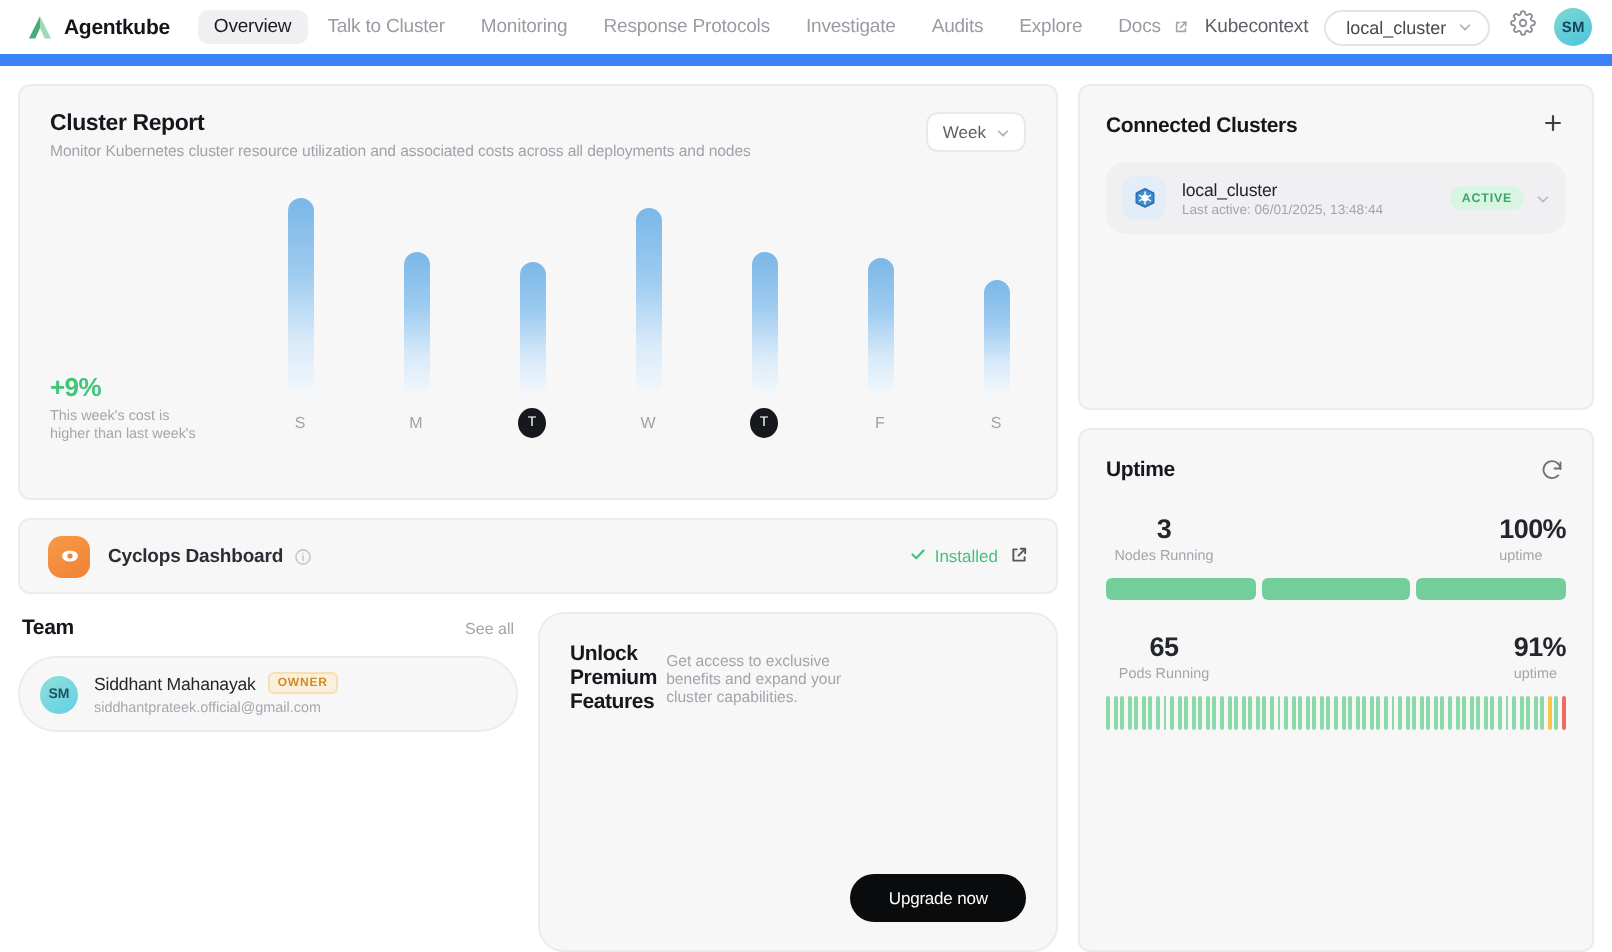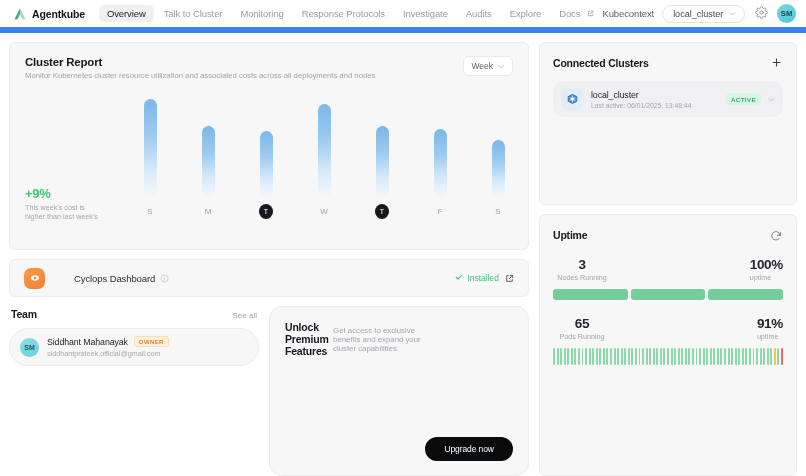--- a/index.html
+++ b/index.html
@@ -102,21 +102,21 @@
   .delta-txt { font-size: 7.2px; color: #a4a6ad; line-height: 1.35; margin-top: 2px; }
 
   
   .cyclops { height: 38px; display: flex; align-items: center; padding: 0 14px; }
   .cy-icon {
     width: 21px; height: 21px; border-radius: 7px;
     background: linear-gradient(150deg,#f79a47,#ef8234);
     display: flex; align-items: center; justify-content: center;
     margin-right: 9px;
   }
-  .cy-name { font-size: 9.5px; color: #2a2d33; font-weight: 400; letter-spacing: -0.1px; margin-left: 20px; }
+  .cy-name { font-size: 9.5px; color: #2a2d33; font-weight: 700; letter-spacing: -0.1px; }
   .info-ic { width: 9px; height: 9px; margin-left: 5px; display:block; opacity:.45; }
   .cy-right { margin-left: auto; display: flex; align-items: center; gap: 6px; }
   .installed { font-size: 8.5px; color: #48c07c; display:flex; align-items:center; gap:4px; }
 
   
   .bottom { display: flex; gap: 10px; flex: 1; justify-content: center; }
   .team { width: 250px; }
   .team-head { display: flex; align-items: baseline; padding: 2px 2px 0 2px; }
   .team-title { font-size: 10.5px; font-weight: 700; color: #15171c; letter-spacing: -0.2px; }
   .see-all { margin-left: auto; font-size: 8px; color: #a2a4ab; cursor: pointer; }

